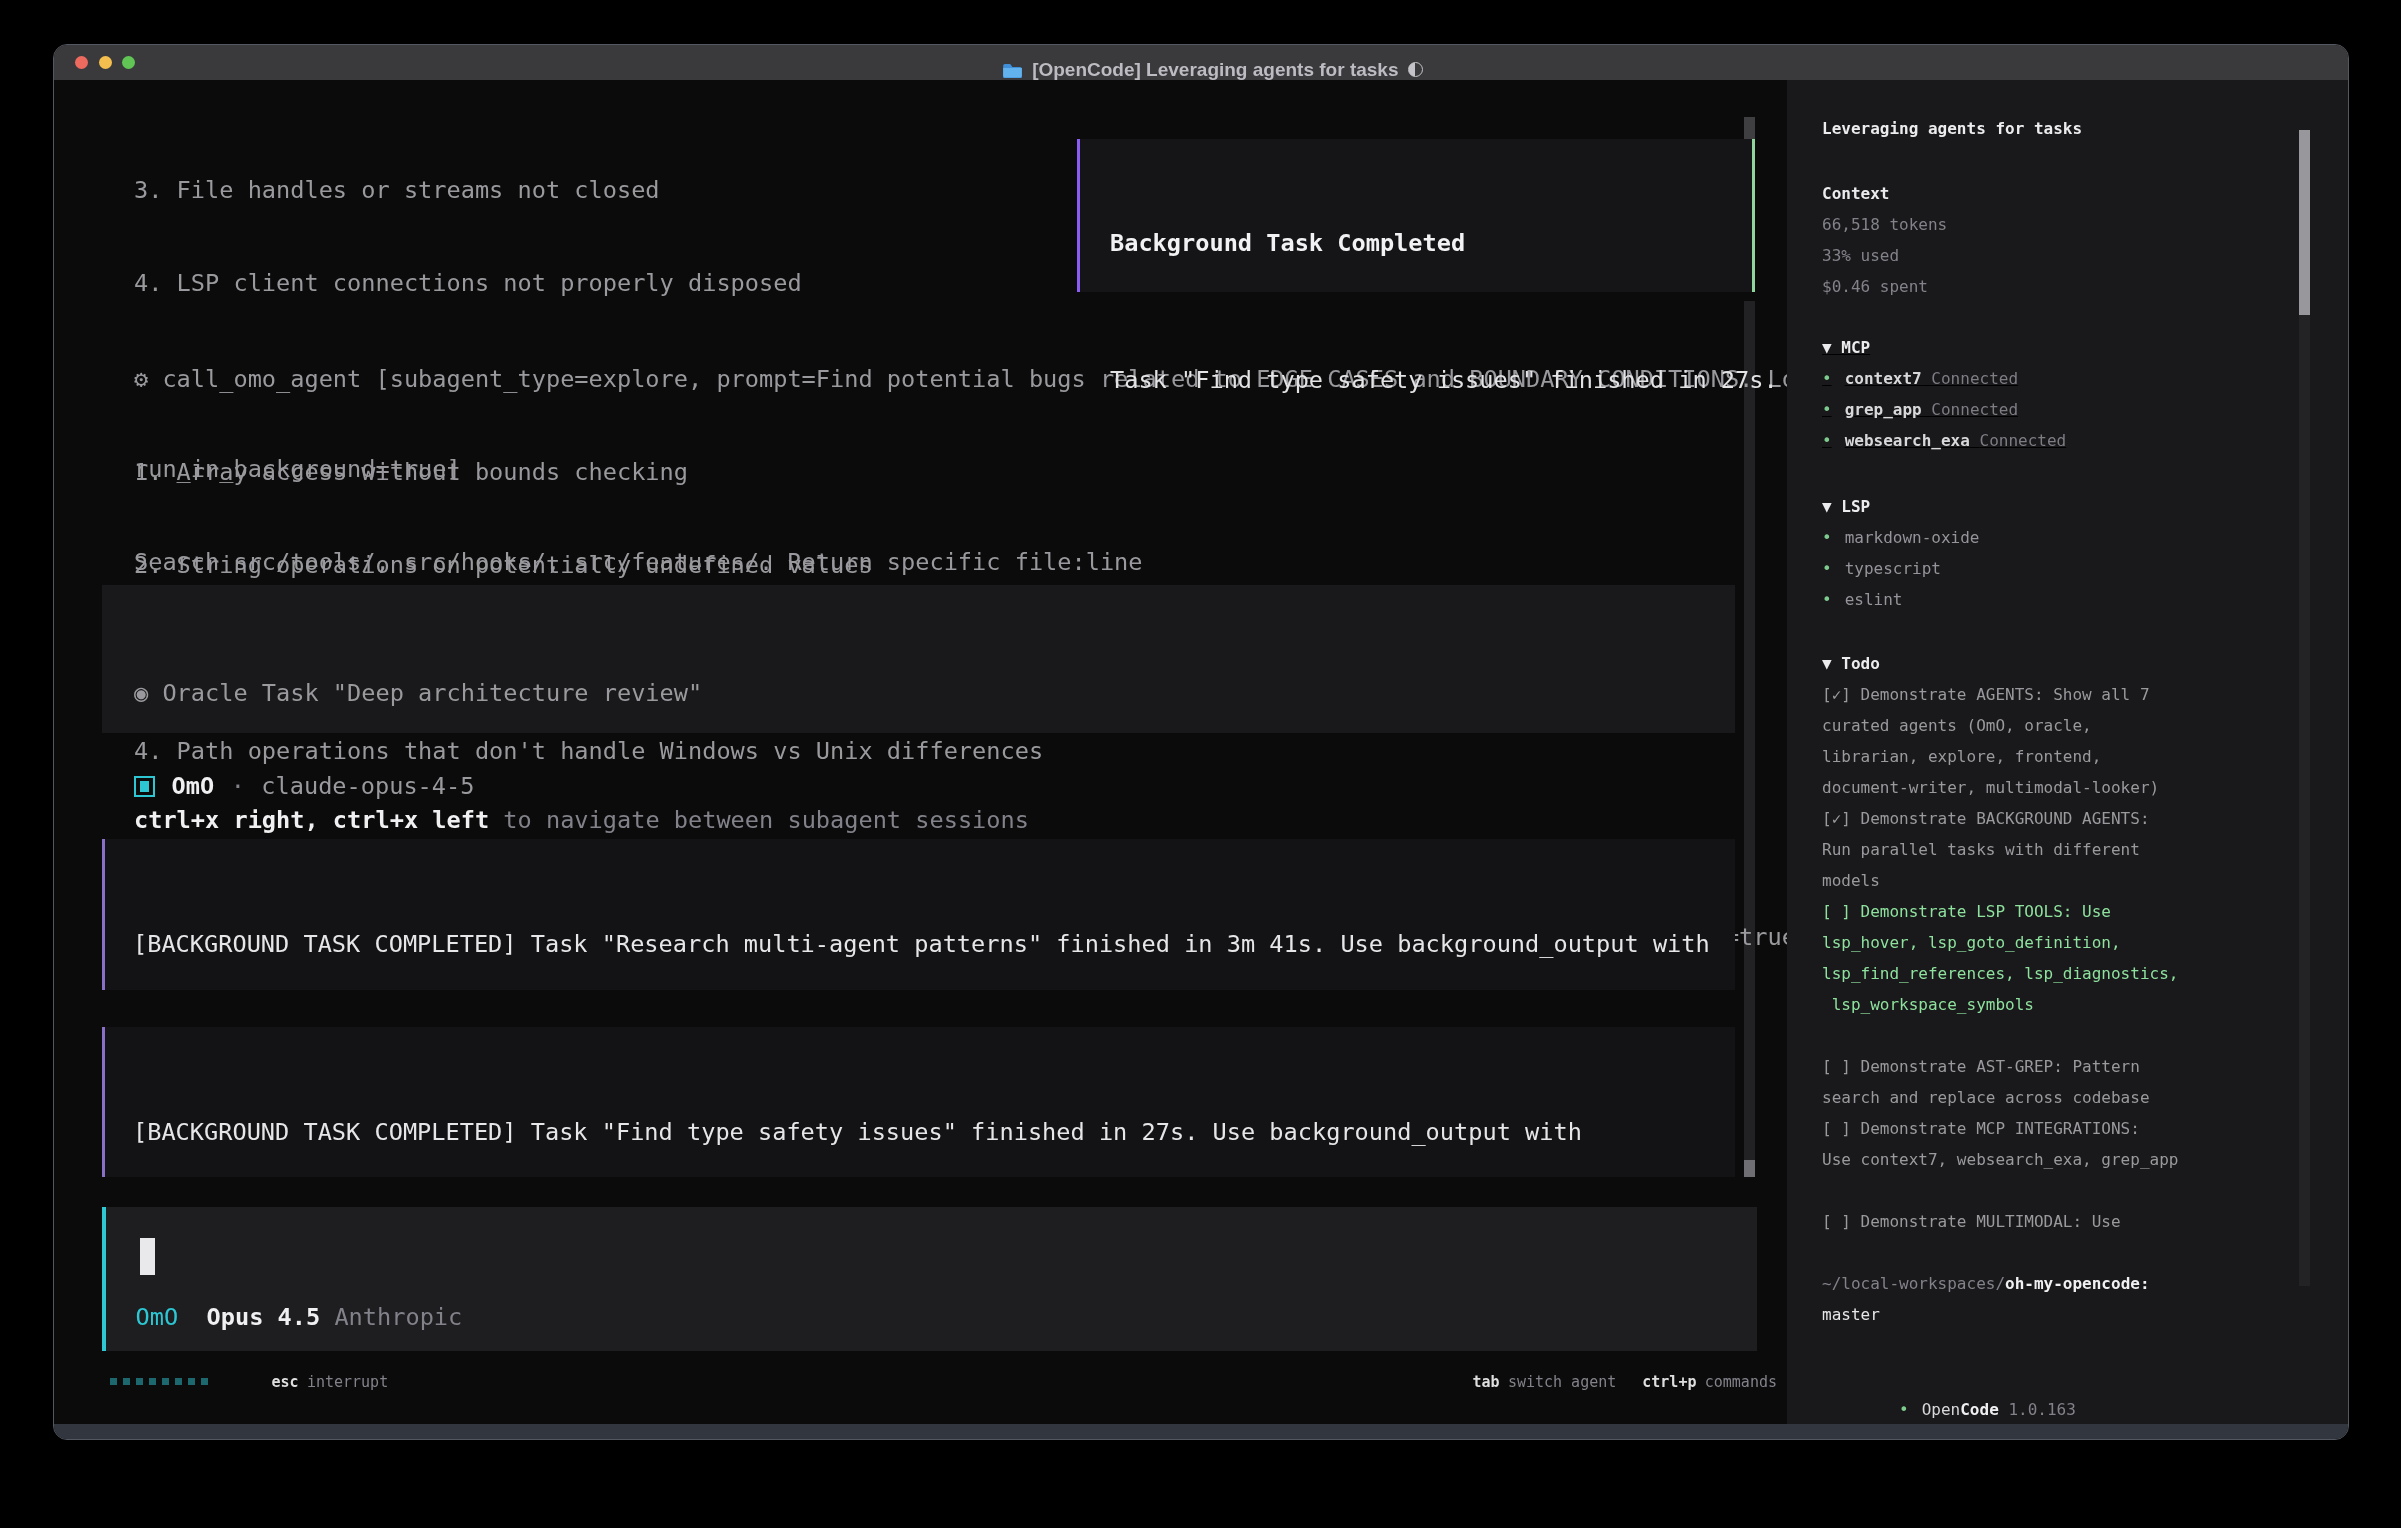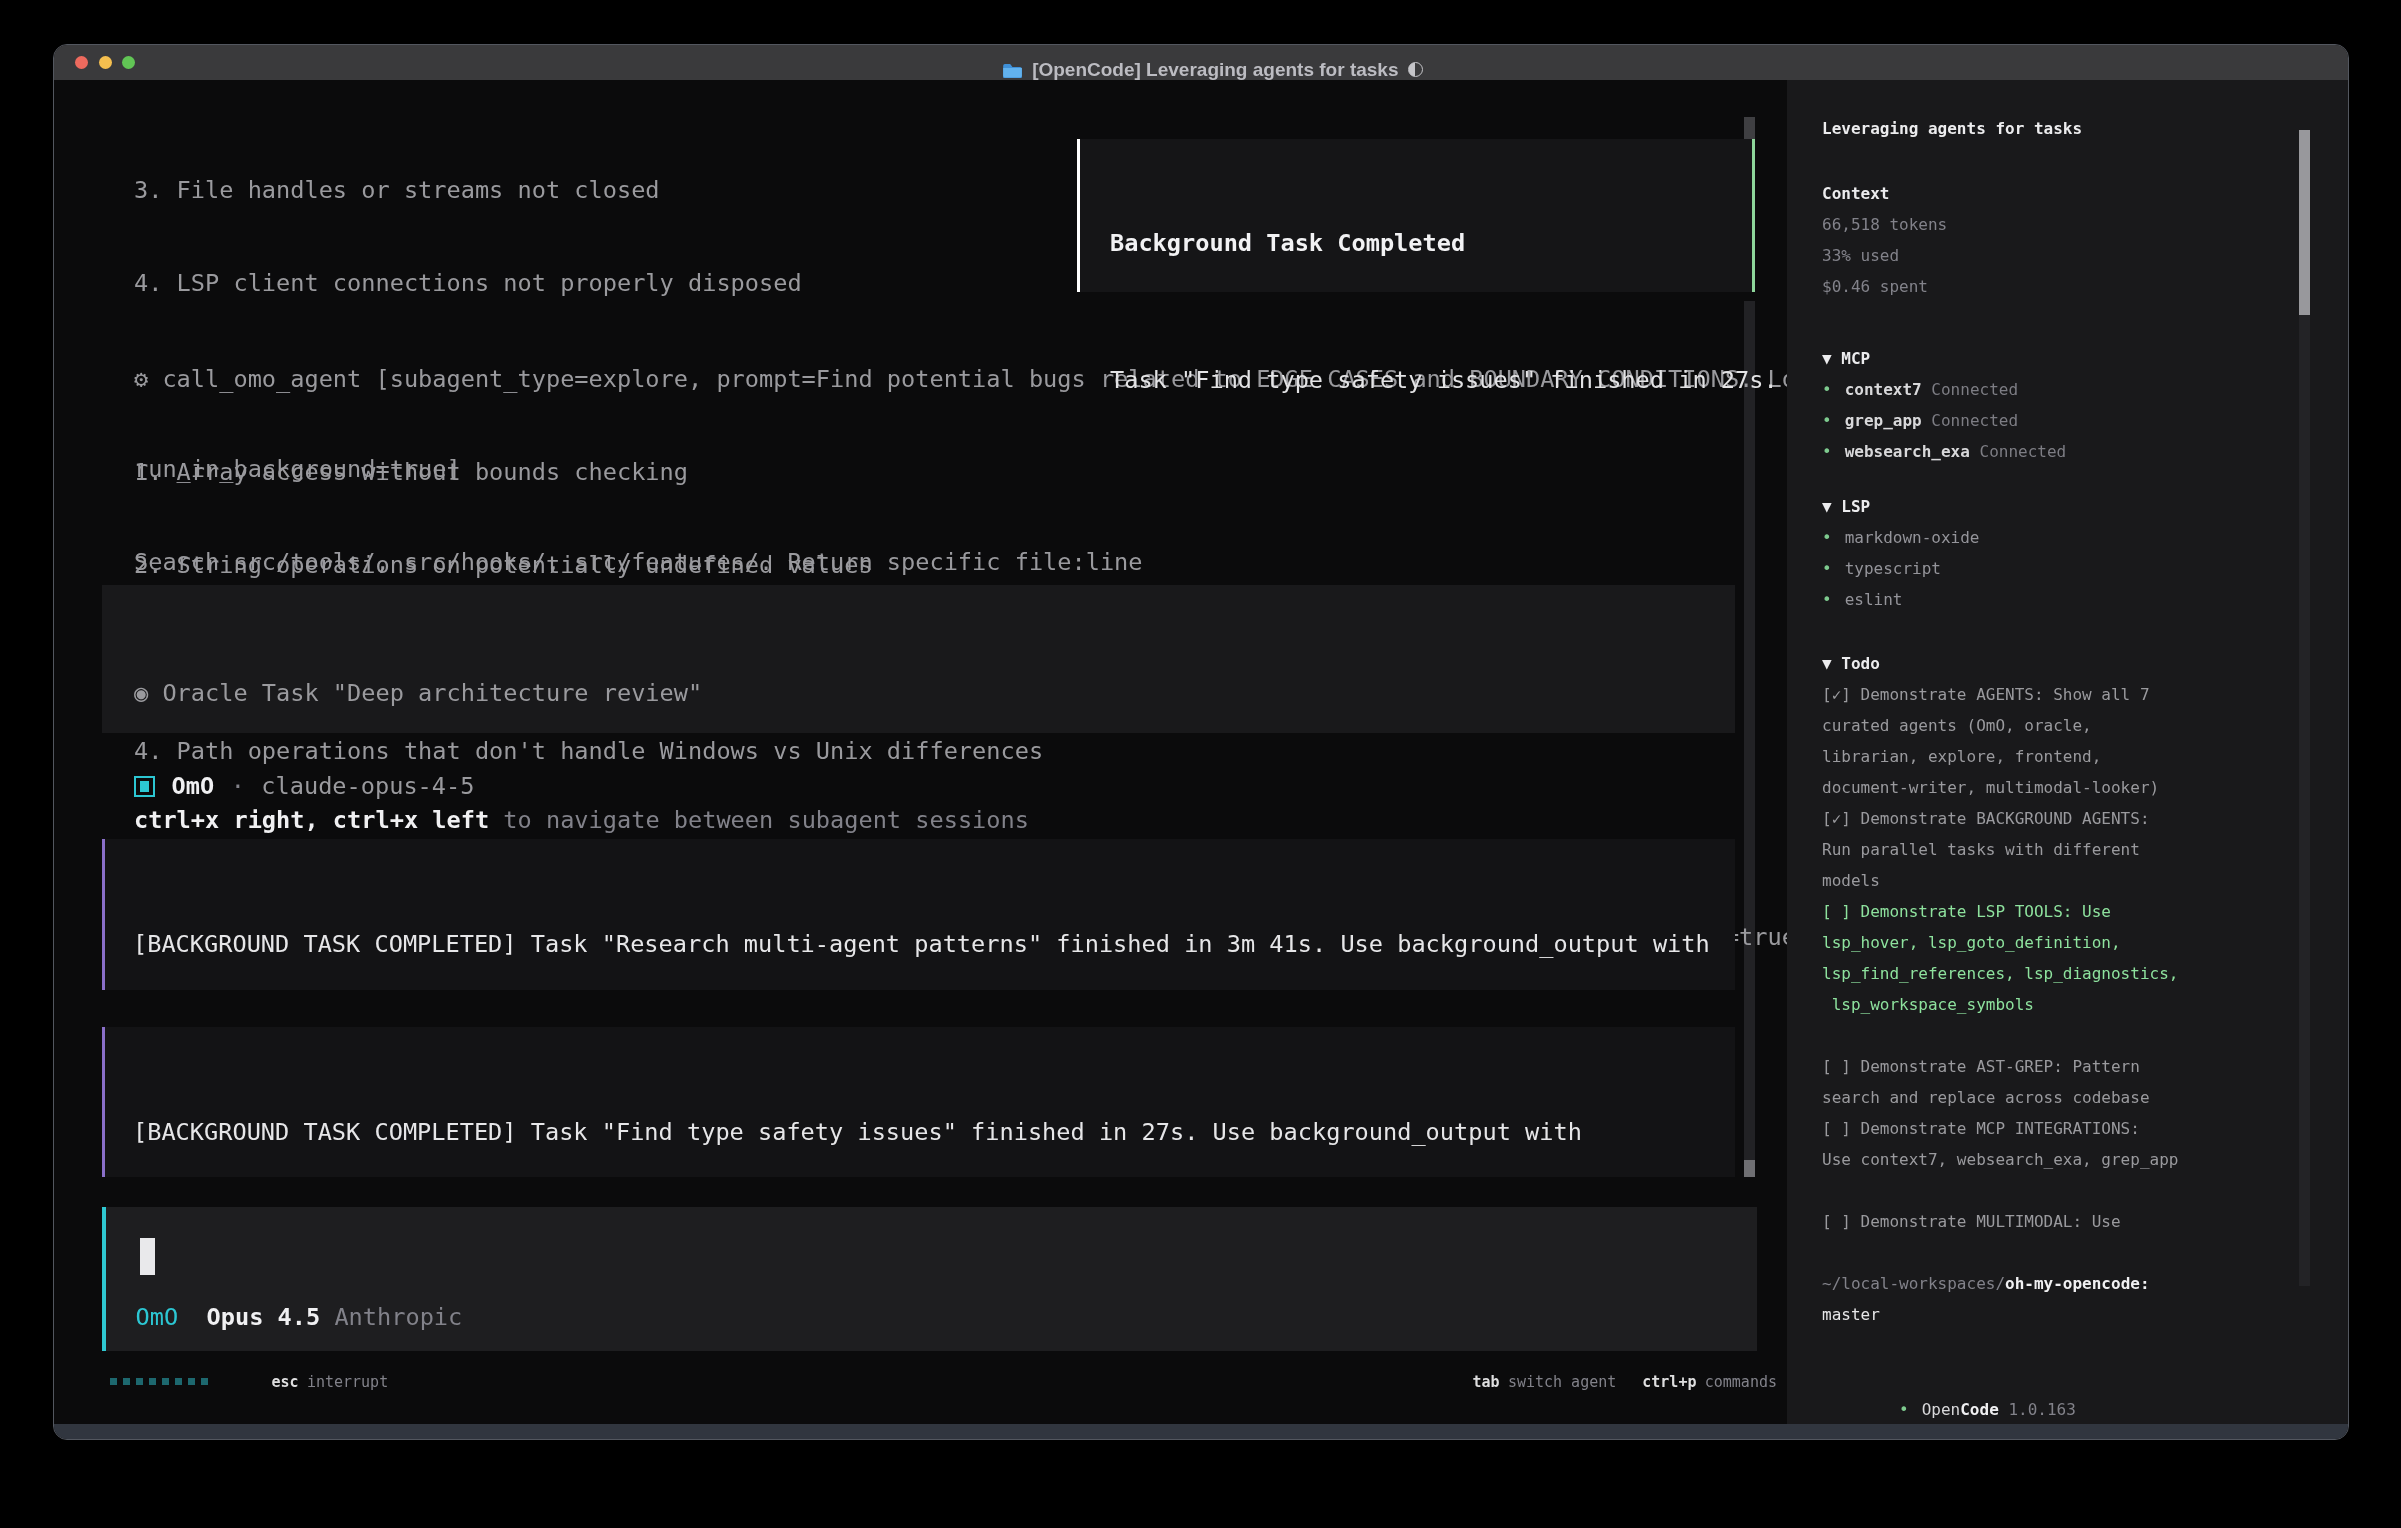--- a/index.html
+++ b/index.html
@@ -36,21 +36,21 @@
   .c-dim { color:#82828a; }
   .c-green { color:#8ee29e; }
   .c-cyan { color:#2cc7d3; }
   .bold { font-weight:bold; color:#f0f0f2; }
 
   .scrollback-top { position:absolute; left:80px; top:33px; }
   .toolcall-block { position:absolute; left:80px; top:222px; }
 
   .notification {
     position:absolute; left:1023px; top:59px; width:678px; height:153px;
-    background:#151517; border-left:3px solid #ffffff; border-right:3px solid #8ed69b;
+    background:#151517; border-left:3px solid #8b5cf6; border-right:3px solid #8ed69b;
     padding:27px 0 0 30px; z-index:5;
   }
   .notification .ntitle { font-weight:bold; color:#f2f2f4; }
   .notification .nbody { margin-top:44px; color:#e3e3e5; }
 
   .oracle-box {
     position:absolute; left:48px; top:505px; width:1633px; height:148px;
     background:#19191b; padding:31px 0 0 32px;
   }
   .oracle-hint { margin-top:34px; }
@@ -87,21 +87,21 @@
   .status-right { margin-left:auto; display:flex; align-items:center; }
   .status-right .group2 { margin-left:26px; }
 
   .main-scroll-seg1 { position:absolute; left:1690px; top:37px; width:10.6px; height:27px; background:#3f3f42; }
   .main-scroll-track { position:absolute; left:1690px; top:221px; width:10.6px; height:859px; background:#222225; }
   .main-scroll-thumb { position:absolute; left:1690px; top:1080px; width:10.6px; height:16.5px; background:#6f6f73; }
 
   .sb-pad { position:absolute; left:35px; }
   .sb-title { top:33px; font-weight:bold; color:#ececee; }
   .sb-context { top:98px; }
-  .sb-mcp { top:263px; }
+  .sb-mcp { top:252px;text-decoration:underline; }
   .sb-lsp { top:411px; }
   .sb-todo { top:568px; }
   .sb-path { top:1188px; }
   .sb-version { top:1283px;text-align:center; }
   .sb-heading { font-weight:bold; color:#ececee; }
   .sb-line { height:31px; line-height:31px; white-space:pre; font-size:16px; }
   .bullet { color:#7ecb8f; margin-right:13px; }
   .mcp-name { color:#d8d8da; font-weight:bold; }
   .mcp-status { color:#7d7d84; }
   .lsp-name { color:#94949a; }

